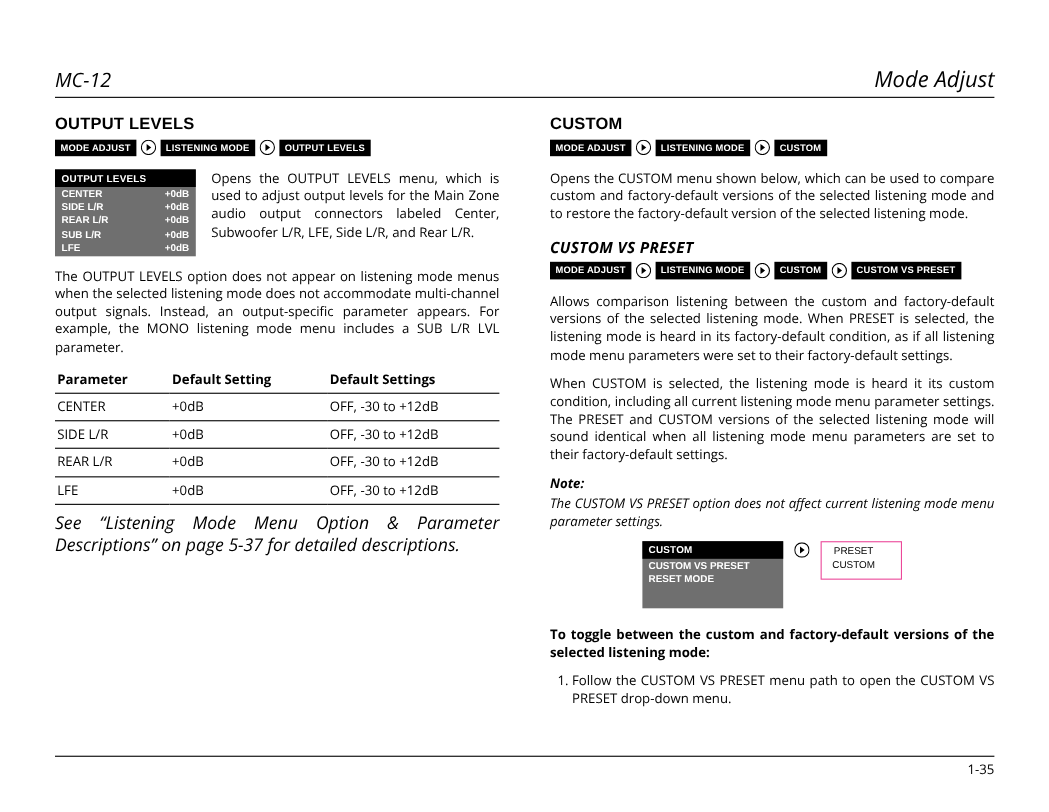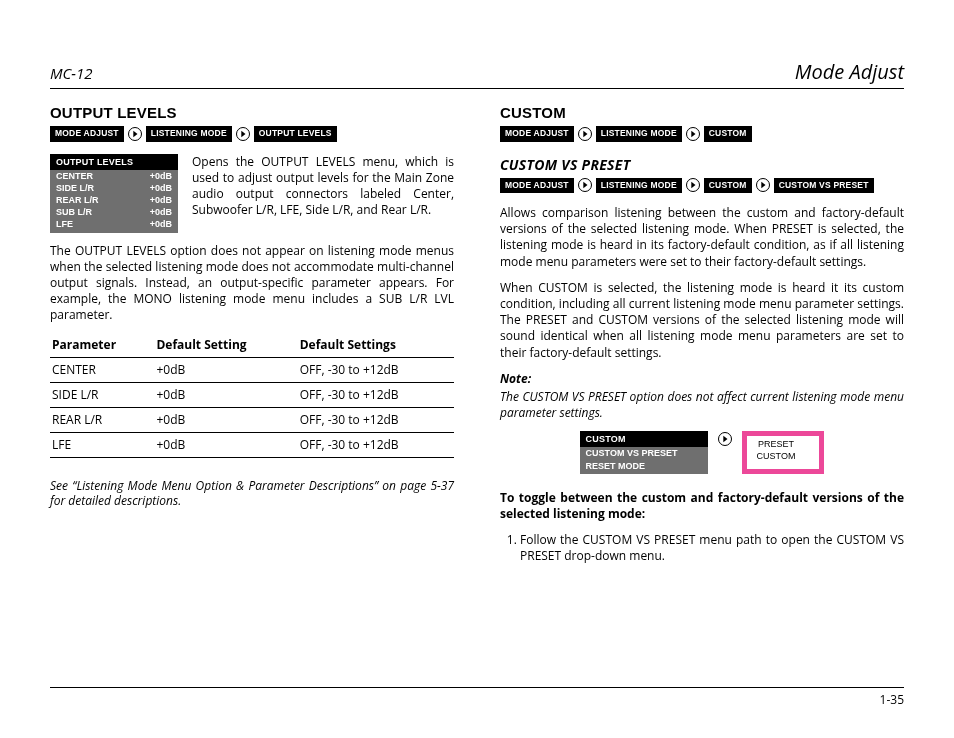--- a/index.html
+++ b/index.html
@@ -23,21 +23,21 @@
     flex-direction: column;
   }
   .running-head {
     display: flex;
     justify-content: space-between;
     align-items: baseline;
     border-bottom: 1px solid #000;
     padding-bottom: 3px;
     margin-bottom: 14px;
   }
-  .running-head .product { font-style: italic; font-size: 15px; }
+  .running-head .product { font-style: italic; font-size: 18px; }
   .running-head .section { font-style: italic; font-size: 20px; }
   .cols {
     display: flex;
     gap: 46px;
     flex: 1 1 auto;
     min-height: 0;
   }
   .col { flex: 1 1 0; min-width: 0; }
   h2.sec {
     font-family: "ITC Officina", "Verdana", Arial, sans-serif;
@@ -68,21 +68,21 @@
     white-space: nowrap;
   }
   .path .nav {
     display: flex; align-items: center; justify-content: center;
   }
   .path .nav svg { display: block; }
   p { margin: 0 0 10px 0; text-align: justify; }
   p.note-label { font-weight: 700; font-style: italic; margin-bottom: 2px; }
   p.note-body { font-style: italic; }
   p.bold-lead { font-weight: 700; }
-  .caption { font-style: italic; font-size: 12px; line-height: 1.25; margin-top: 20px; }
+  .caption { font-style: italic; font-size: 16px; line-height: 1.25; margin-top: 6px; }
   .intro-row { display: flex; gap: 14px; align-items: flex-start; margin-bottom: 10px; }
   .intro-row p { flex: 1 1 auto; }
   .osd {
     background: var(--gray);
     color: #fff;
     font-family: Arial, sans-serif;
     font-size: 9px;
     font-weight: 800;
     padding: 0;
     flex: 0 0 auto;
@@ -115,21 +115,21 @@
     padding: 4px 4px 4px 2px;
     border-bottom: 1px solid #000;
     white-space: nowrap;
   }
   .custom-diagram {
     display: flex; justify-content: center; align-items: flex-start;
     gap: 10px; margin: 6px 0 16px 0;
   }
   .custom-diagram .osd { min-width: 128px; }
   .custom-diagram .dropdown {
-    border: 5px solid #ec4899;
+    border: 1px solid #ec4899;
     font-family: Arial, sans-serif;
     font-size: 9px;
     padding: 3px 24px 6px 10px;
     text-align: center;
     line-height: 1.3;
   }
   ol.steps { margin: 0; padding-left: 20px; }
   ol.steps li { text-align: justify; margin-bottom: 16px; }
   .footer {
     margin-top: auto;
@@ -249,20 +249,21 @@
           </svg>
         </span>
       <span class="chip">Listening Mode</span>
       <span class="nav">
           <svg width="14" height="14">
             <use href="#navcircle"></use>
           </svg>
         </span>
       <span class="chip">CUSTOM</span>
     </div>
+    <p>Opens the CUSTOM menu shown below, which can be used to compare custom and factory-default versions of the selected listening mode and to restore the factory-default version of the selected listening mode.</p>
 
     <h3 class="sub">CUSTOM VS PRESET</h3>
     <div class="path">
       <span class="chip">MODE ADJUST</span>
       <span class="nav">
           <svg width="14" height="14">
             <use href="#navcircle"></use>
           </svg>
         </span>
       <span class="chip">Listening Mode</span>
@@ -284,21 +285,21 @@
 
     <p class="note-label">Note:</p>
     <p class="note-body">The CUSTOM VS PRESET option does not affect current listening mode menu parameter settings.</p>
 
     <div class="custom-diagram">
       <div class="osd">
         <div class="title">CUSTOM</div>
         <div class="row">
             <span>CUSTOM VS PRESET</span>
           </div>
-        <div class="row" style="padding-bottom:2px;">
+        <div class="row" style="padding-bottom:20px;">
             <span>RESET MODE</span>
           </div>
       </div>
       <span class="nav" style="margin-top:1px;"><svg width="14" height="14">
             <use href="#navcircle"></use>
           </svg></span>
       <div class="dropdown">
         <div>PRESET</div>
         <div>CUSTOM</div>
       </div>

